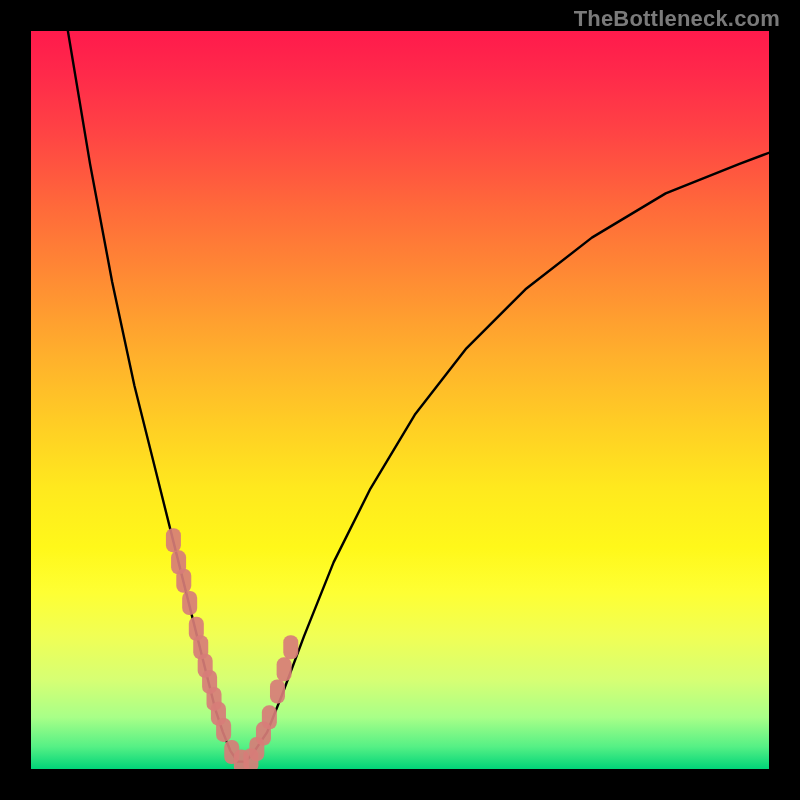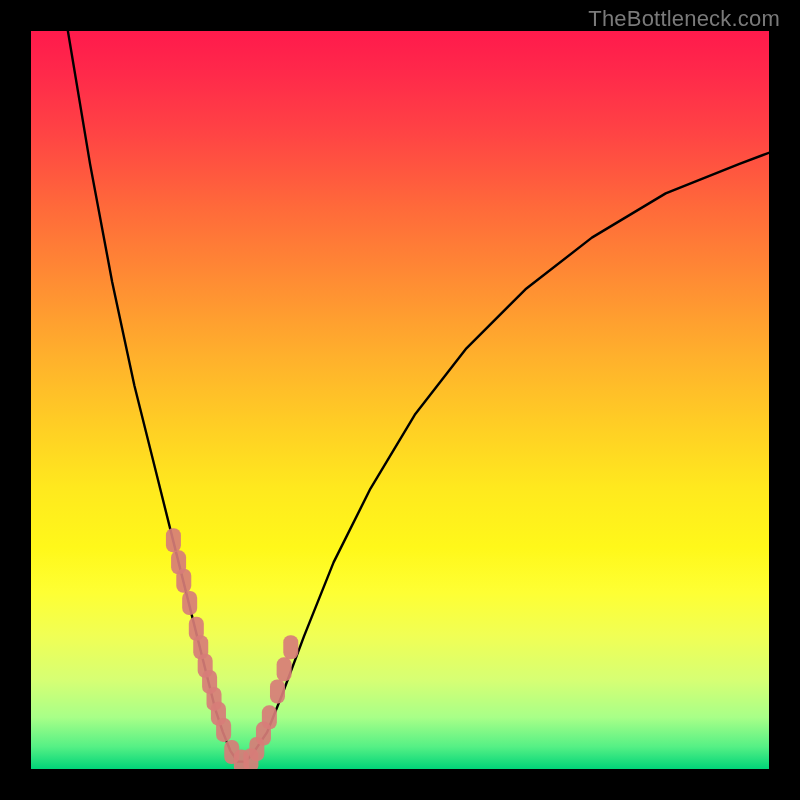--- a/index.html
+++ b/index.html
@@ -50,21 +50,21 @@
   .curve-layer {
     position: absolute;
     inset: 0;
   }
   .watermark {
     position: absolute;
     top: 6px;
     right: 20px;
     color: #7a7a7a;
     font-size: 22px;
-    font-weight: 400;
+    font-weight: 700;
     letter-spacing: 0.2px;
     text-align: right;
     user-select: none;
   }
 </style>
 </head>
 <body>
 
 <div class="stage">
 

